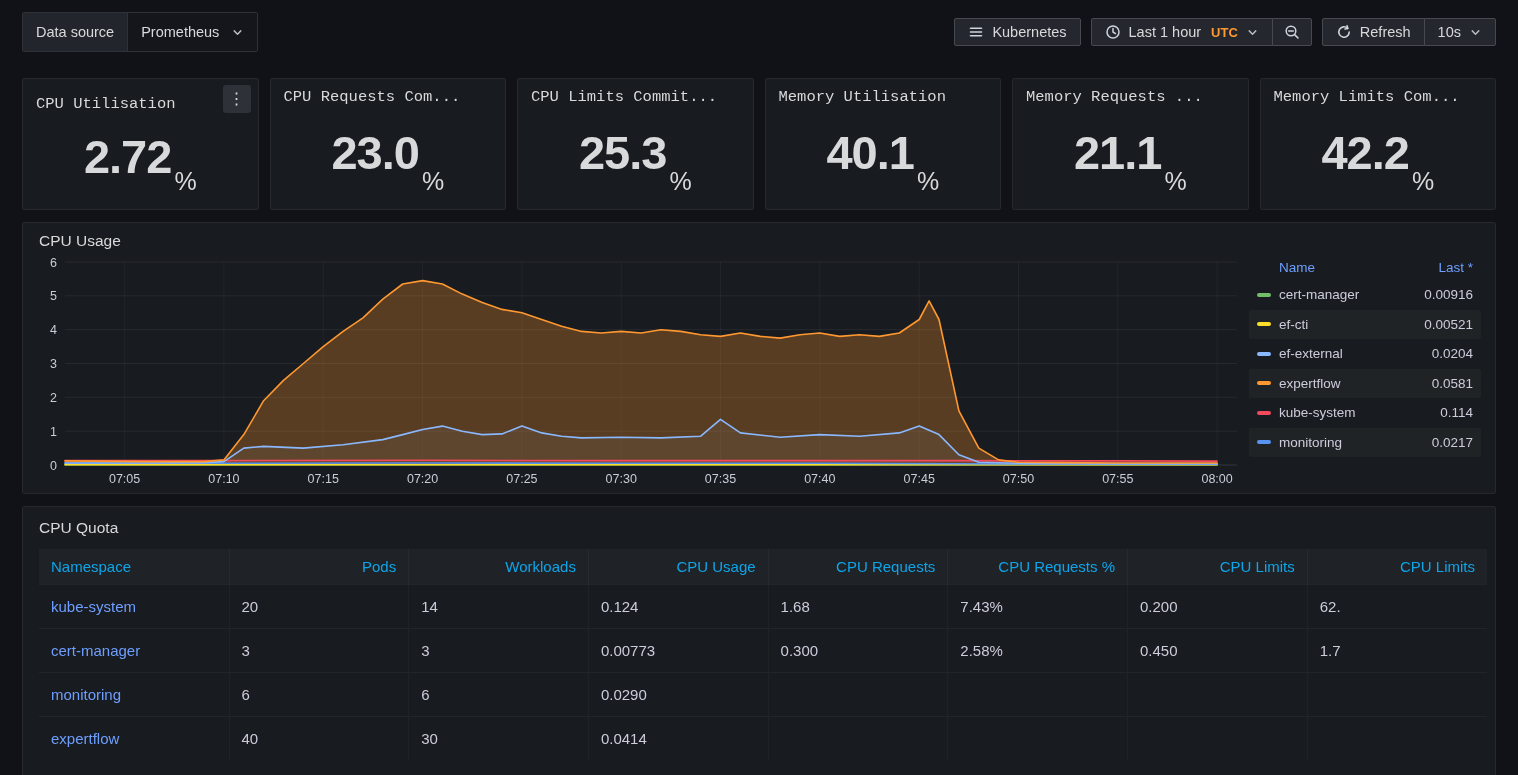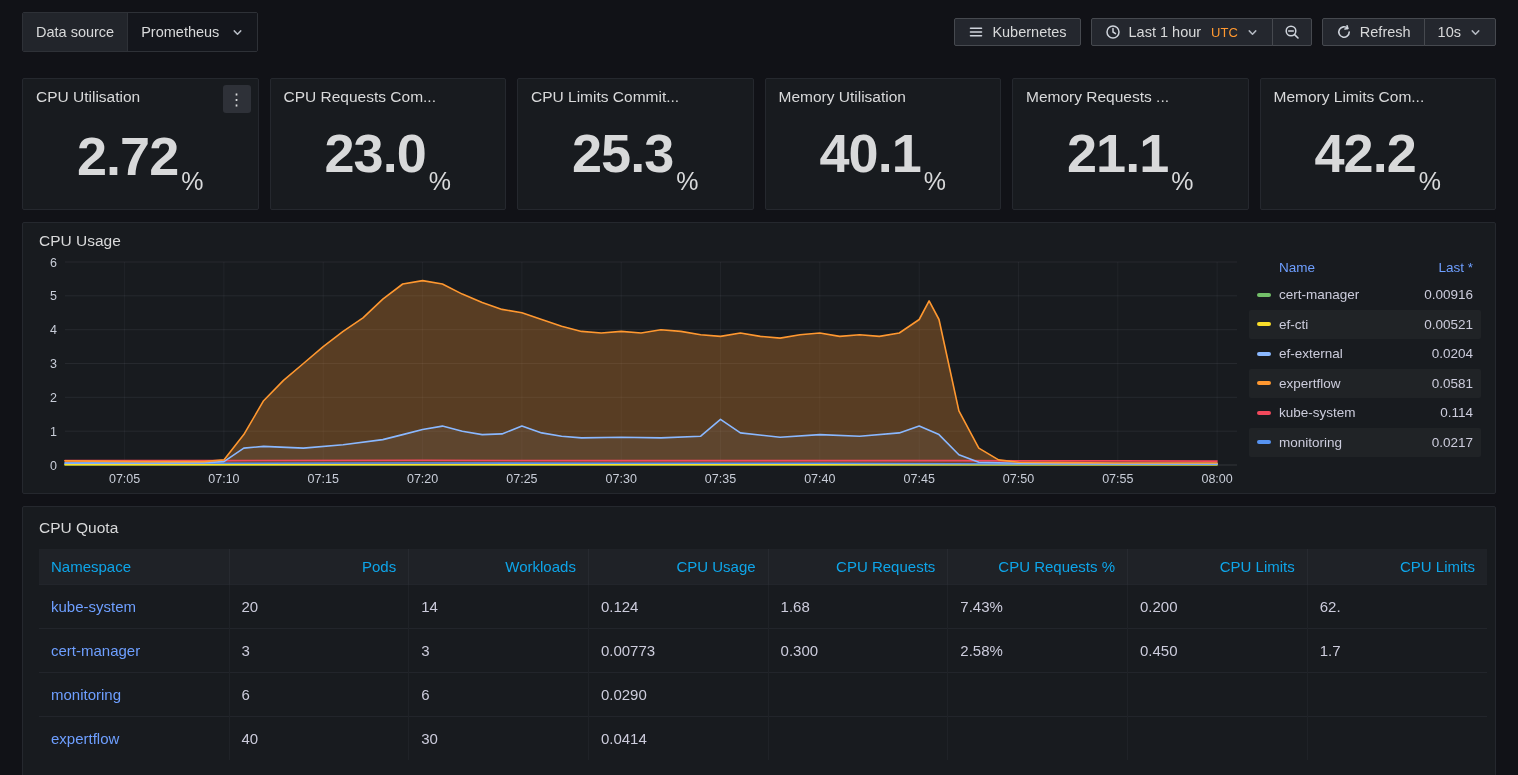--- a/index.html
+++ b/index.html
@@ -22,33 +22,33 @@
   .btn-group { display:flex; }
   .btn {
     display:flex; align-items:center; gap:8px; height:28px; padding:0 13px;
     background:#24272e; border:1px solid #46494f; border-radius:2px;
     color:#d8d9da; font-size:14.5px; white-space:nowrap;
   }
   .btn-group .btn:first-child { border-radius:2px 0 0 2px; }
   .btn-group .btn + .btn { border-left:1px solid #46494f; margin-left:-1px; border-radius:0 2px 2px 0; }
   .icon { width:16px; height:16px; color:#cfd4dc; flex:none; display:block; }
   .icon-sm { width:13px; height:13px; color:#b4b9c2; }
-  .utc { font-size:13px; color:var(--utc-orange,#ff9830); margin-left:2px; }
+  .utc { font-size:13px; color:var(--utc-orange,#ff9830); margin-left:2px;font-weight:bold; }
 
   
   .panel { background:#181b1f; border:1px solid #25282e; border-radius:2px; }
   .row { display:flex; gap:11px; margin:26px 22px 0 22px; }
   .panel-title { font-size:15.5px; font-weight:500; color:#d8d9da; }
 
   
   .stat-panel { flex:1; height:132px; display:flex; flex-direction:column; padding:9px 13px 10px 13px; position:relative; }
-  .stat-head { display:flex; justify-content:space-between; align-items:flex-start; }
+  .stat-head { display:flex; justify-content:space-between; align-items:flex-end;font-family:Liberation Mono, monospace; }
   .panel-menu { width:28px; height:28px; margin:-3px -6px 0 0; background:#2e3138; border-radius:3px; display:flex; align-items:center; justify-content:center; font-size:16px; color:#d8d9da; }
   .stat-value { flex:1; display:flex; align-items:center; justify-content:center; }
-  .stat-num { font-size:54px; font-weight:600; color:#d8d9da; line-height:1; letter-spacing:-1px;text-align:center; }
+  .stat-num { font-size:47px; font-weight:600; color:#d8d9da; line-height:1; letter-spacing:-1px;text-align:center; }
   .stat-unit { font-size:25px; font-weight:500; color:#d8d9da; margin-left:3px; align-self:flex-end; padding-bottom:3px; }
 
   
   .usage-panel { margin:12px 22px 0 22px; height:272px; display:flex; flex-direction:column; }
   .usage-panel .panel-title { padding:9px 16px 0 16px; }
   .chart-wrap { flex:1; min-height:0; display:flex; padding:2px 6px 4px 10px; }
   .chart-svg { flex:1; min-width:0; height:100%; display:block; }
   .chart-svg text.tick { fill:var(--axis-text,#c8cdd8); font-size:12.5px; font-family:"Liberation Sans",sans-serif; }
   .legend { width:244px; flex:none; padding:8px 8px 0 4px; font-size:13.5px; }
   .legend-head { display:flex; justify-content:space-between; padding:0 8px 5px 30px; color:var(--link-blue,#6e9fff); font-weight:500; }

